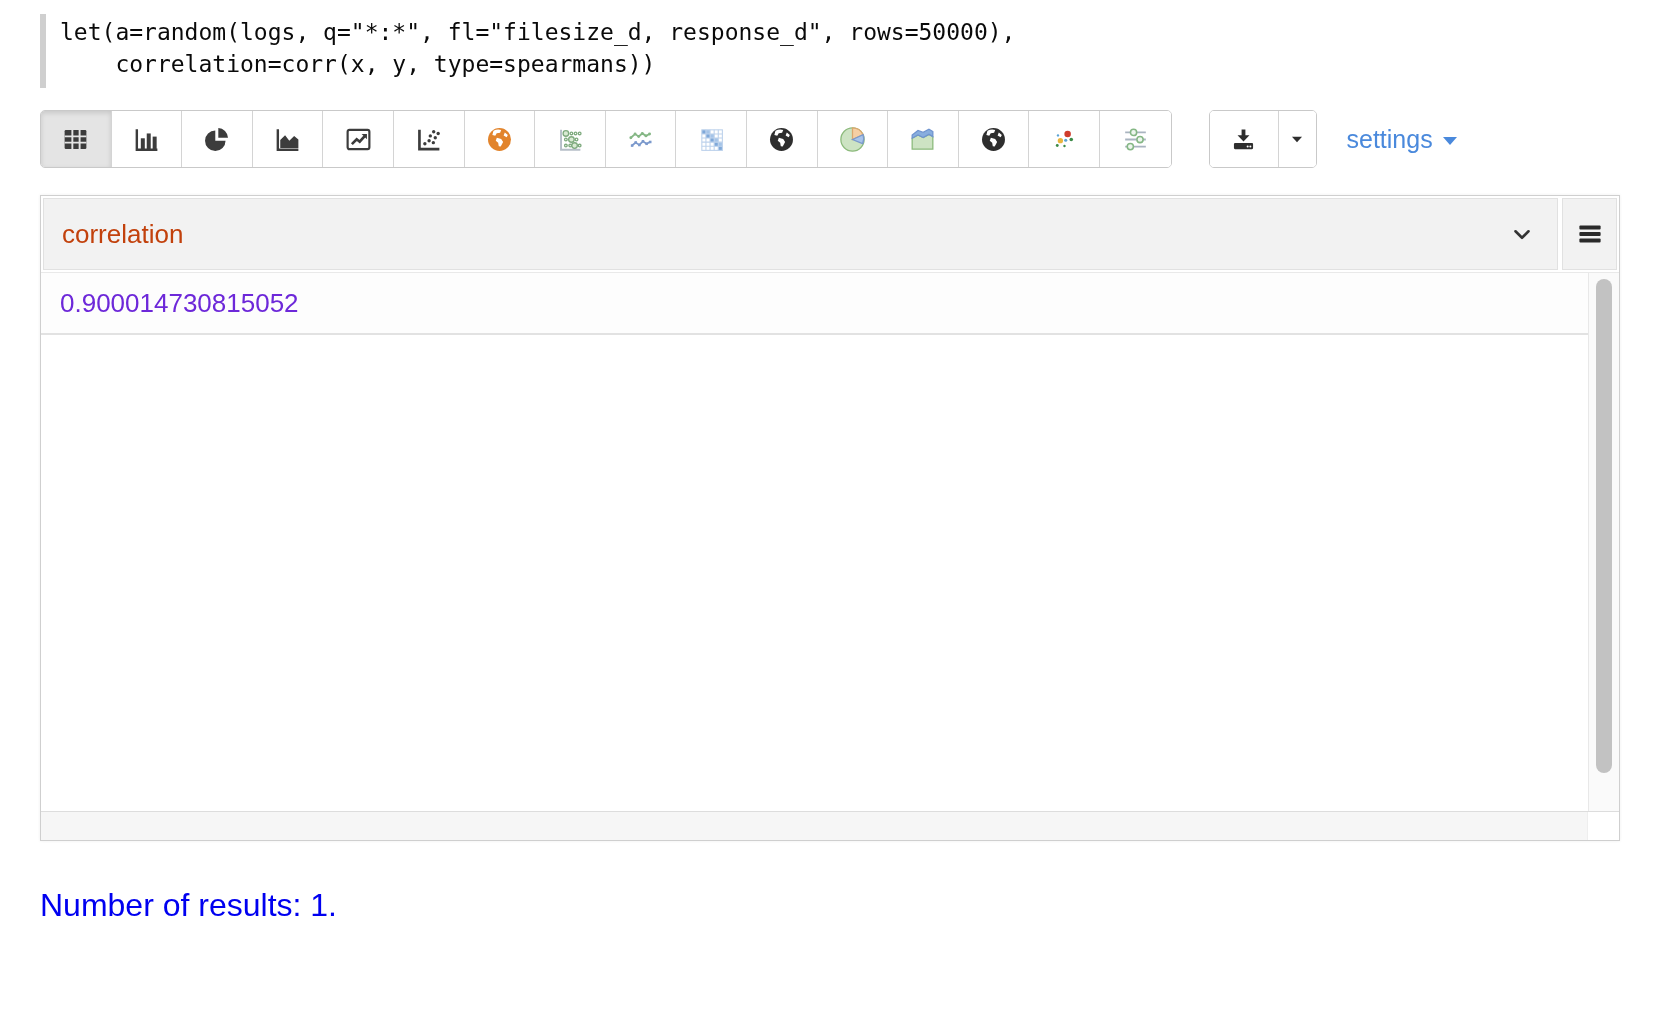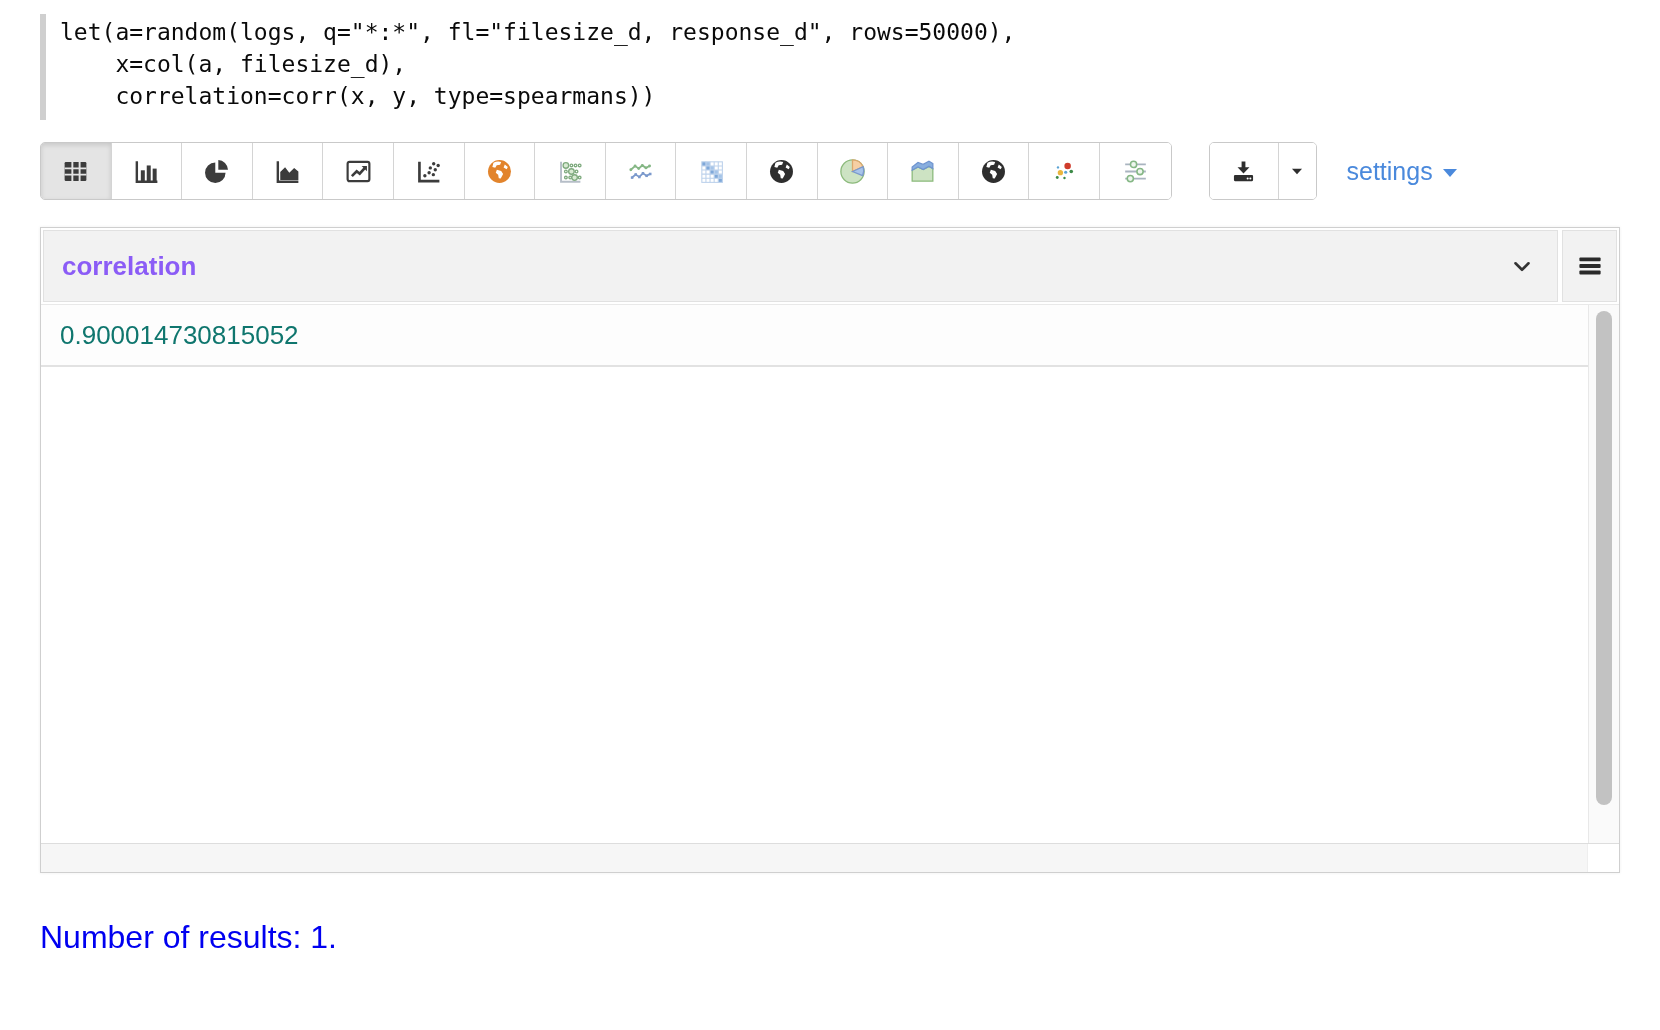--- a/index.html
+++ b/index.html
@@ -23,43 +23,42 @@
   .export-group{margin-left:37px;}
   .export-group .tbtn.dl{width:69px;}
   .export-group .tbtn.caret{width:37px;}
   .settings-link{margin-left:30px;color:#4a89dc;font-size:25px;display:inline-flex;align-items:center;gap:10px;cursor:pointer;text-decoration:none;}
   .settings-caret{width:0;height:0;border-left:7px solid transparent;border-right:7px solid transparent;border-top:8px solid #4a89dc;margin-top:4px;}
 
   
   .result-panel{margin-top:27px;width:1580px;box-sizing:border-box;border:1px solid #cfcfcf;background:#fff;box-shadow:0 0 3px rgba(0,0,0,.07);}
   .grid-header{display:flex;gap:4px;padding:2px;height:72px;}
   .header-cell{flex:1;background:#f2f2f2;border:1px solid #e1e1e1;display:flex;align-items:center;padding:0 22px 0 18px;box-sizing:border-box;cursor:pointer;}
-  .header-title{font-weight:bold;font-size:26px;color:#8b5cf6;flex:1;}
+  .header-title{font-weight:normal;font-size:26px;color:#c2410c;flex:1;}
   .menu-cell{width:55px;background:#f2f2f2;border:1px solid #e1e1e1;display:flex;align-items:center;justify-content:center;box-sizing:border-box;cursor:pointer;}
   .grid-body{position:relative;height:538px;border-top:1px solid #e9e9e9;}
   .grid-rows{margin-right:31px;}
   .grid-row{height:60px;border-bottom:2px solid #e2e2e2;display:flex;align-items:center;background:#fdfdfd;}
-  .grid-cell{padding-left:19px;font-size:26px;color:#0f766e;}
+  .grid-cell{padding-left:19px;font-size:26px;color:#6d28d9;}
   .v-scroll{position:absolute;top:0;right:0;bottom:0;width:31px;border-left:1px solid #e8e8e8;background:#fafafa;box-sizing:border-box;}
   .v-thumb{position:absolute;top:6px;left:7px;width:16px;height:494px;border-radius:8px;background:#c2c2c2;}
   .grid-footer{display:flex;height:28px;border-top:1px solid #ddd;}
   .h-track{flex:1;background:#f6f6f6;}
   .scroll-corner{width:31px;background:#fff;border-left:1px solid #eee;}
 
   .results-count{margin-top:46px;font-size:32px;color:#0000f0;}
 </style>
 </head>
 <body>
 
 <div class="page">
 
   <div class="code-block">
     <div class="code-text">
         <div class="code-line">let(a=random(logs, q="*:*", fl="filesize_d, response_d", rows=50000),</div>
-        <div class="code-line">    x=col(a, filesize_d),</div>
         <div class="code-line">    correlation=corr(x, y, type=spearmans))</div>
       </div>
   </div>
 
   <div class="toolbar">
     <div class="btn-group viz-group" id="viz-group">
         <button class="tbtn active">
           <span class="icon">
             <svg width="29" height="29" viewBox="0 0 24 24">
               <rect x="3" y="4.2" width="18" height="15.6" rx="1" fill="#3c3c3c"></rect>

